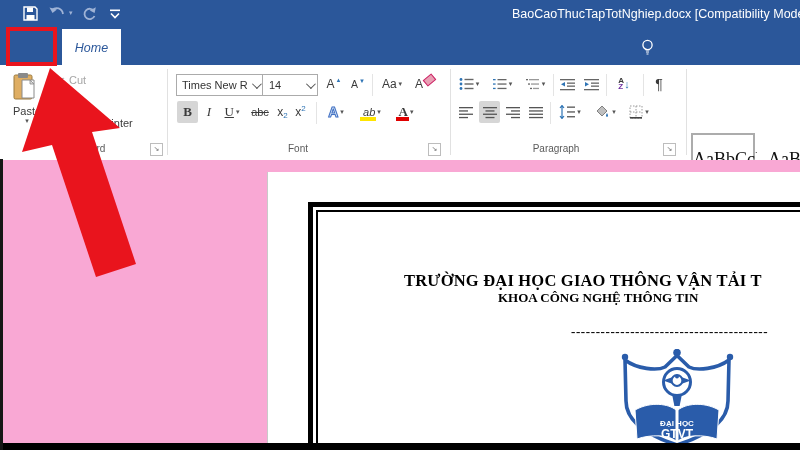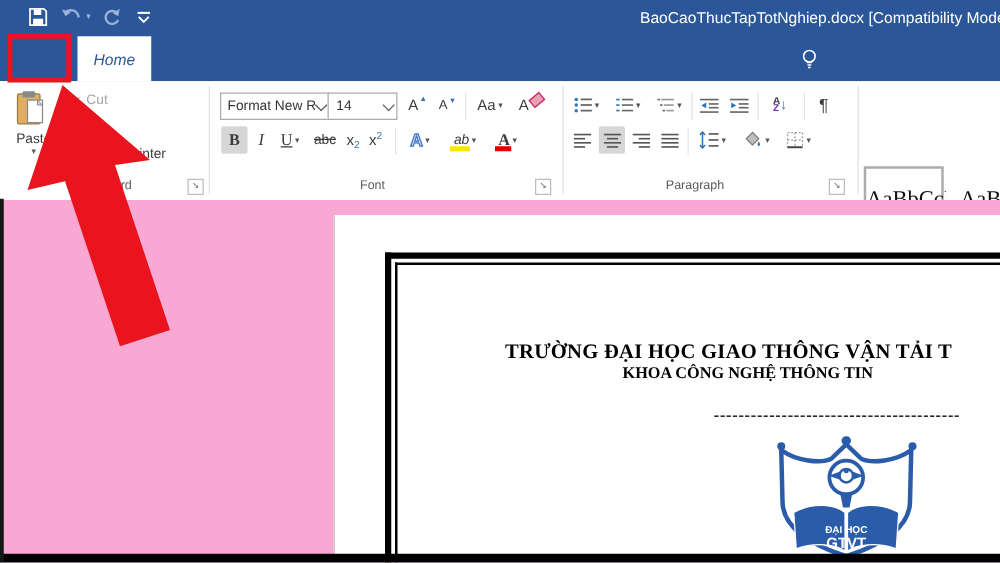--- a/index.html
+++ b/index.html
@@ -127,21 +127,21 @@
     <div class="abs" style="left:55px;top:8px;display:flex;align-items:center;">
       <span class="gray-txt" style="font-size:12px;">✂</span>
       <span class="gray-txt" style="font-size:11px;margin-left:4px;">Cut</span>
     </div>
     <div class="abs" style="left:60px;top:52px;font-size:11px;color:#3b3b3b;white-space:nowrap;">Format Painter</div>
     <span class="grp-label" style="left:84px;">Clipboard</span>
     <span class="launcher" style="left:150px;top:78px;">↘</span>
     <div class="vdiv" style="left:167px;"></div>
 
     <div class="combo" style="left:176px;width:86px;">
-      <span style="margin-left:5px;white-space:nowrap;overflow:hidden;">Format New R</span>
+      <span style="margin-left:5px;white-space:nowrap;overflow:hidden;">Times New R</span>
       <span class="cv"></span>
     </div>
     <div class="combo" style="left:262px;width:54px;">
       <span style="margin-left:6px;">14</span>
       <span class="cv"></span>
     </div>
     <div class="rbtn" style="left:323px;top:8px;width:22px;">
       <span>A</span>
       <span style="font-size:6px;color:#2E74B5;margin:-8px 0 0 1px;">▲</span>
     </div>

